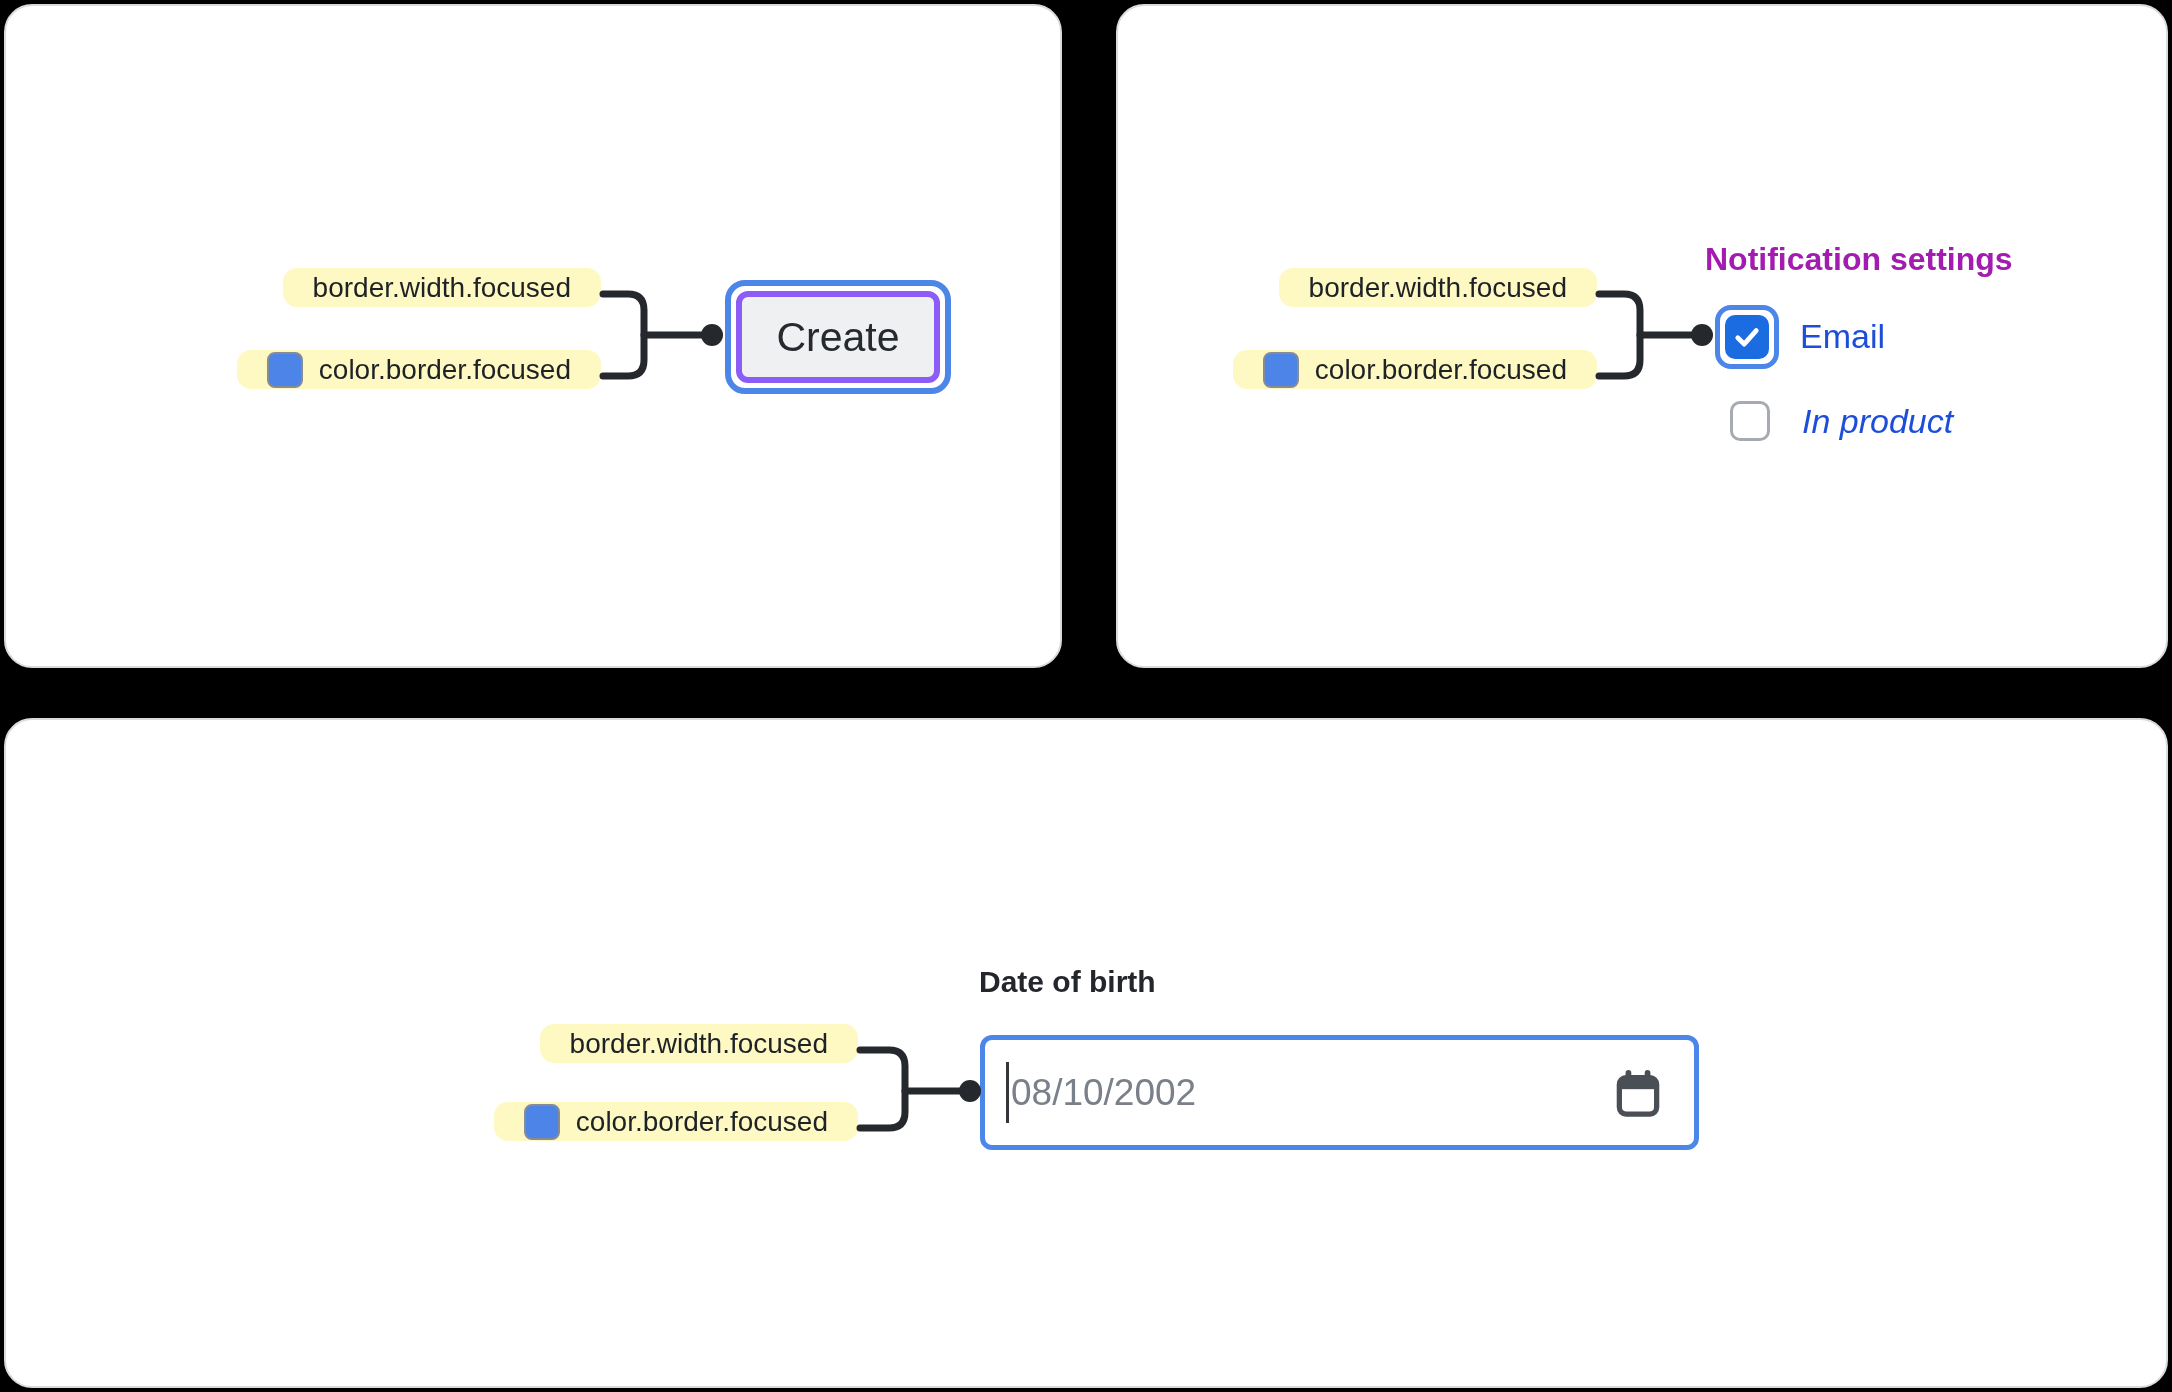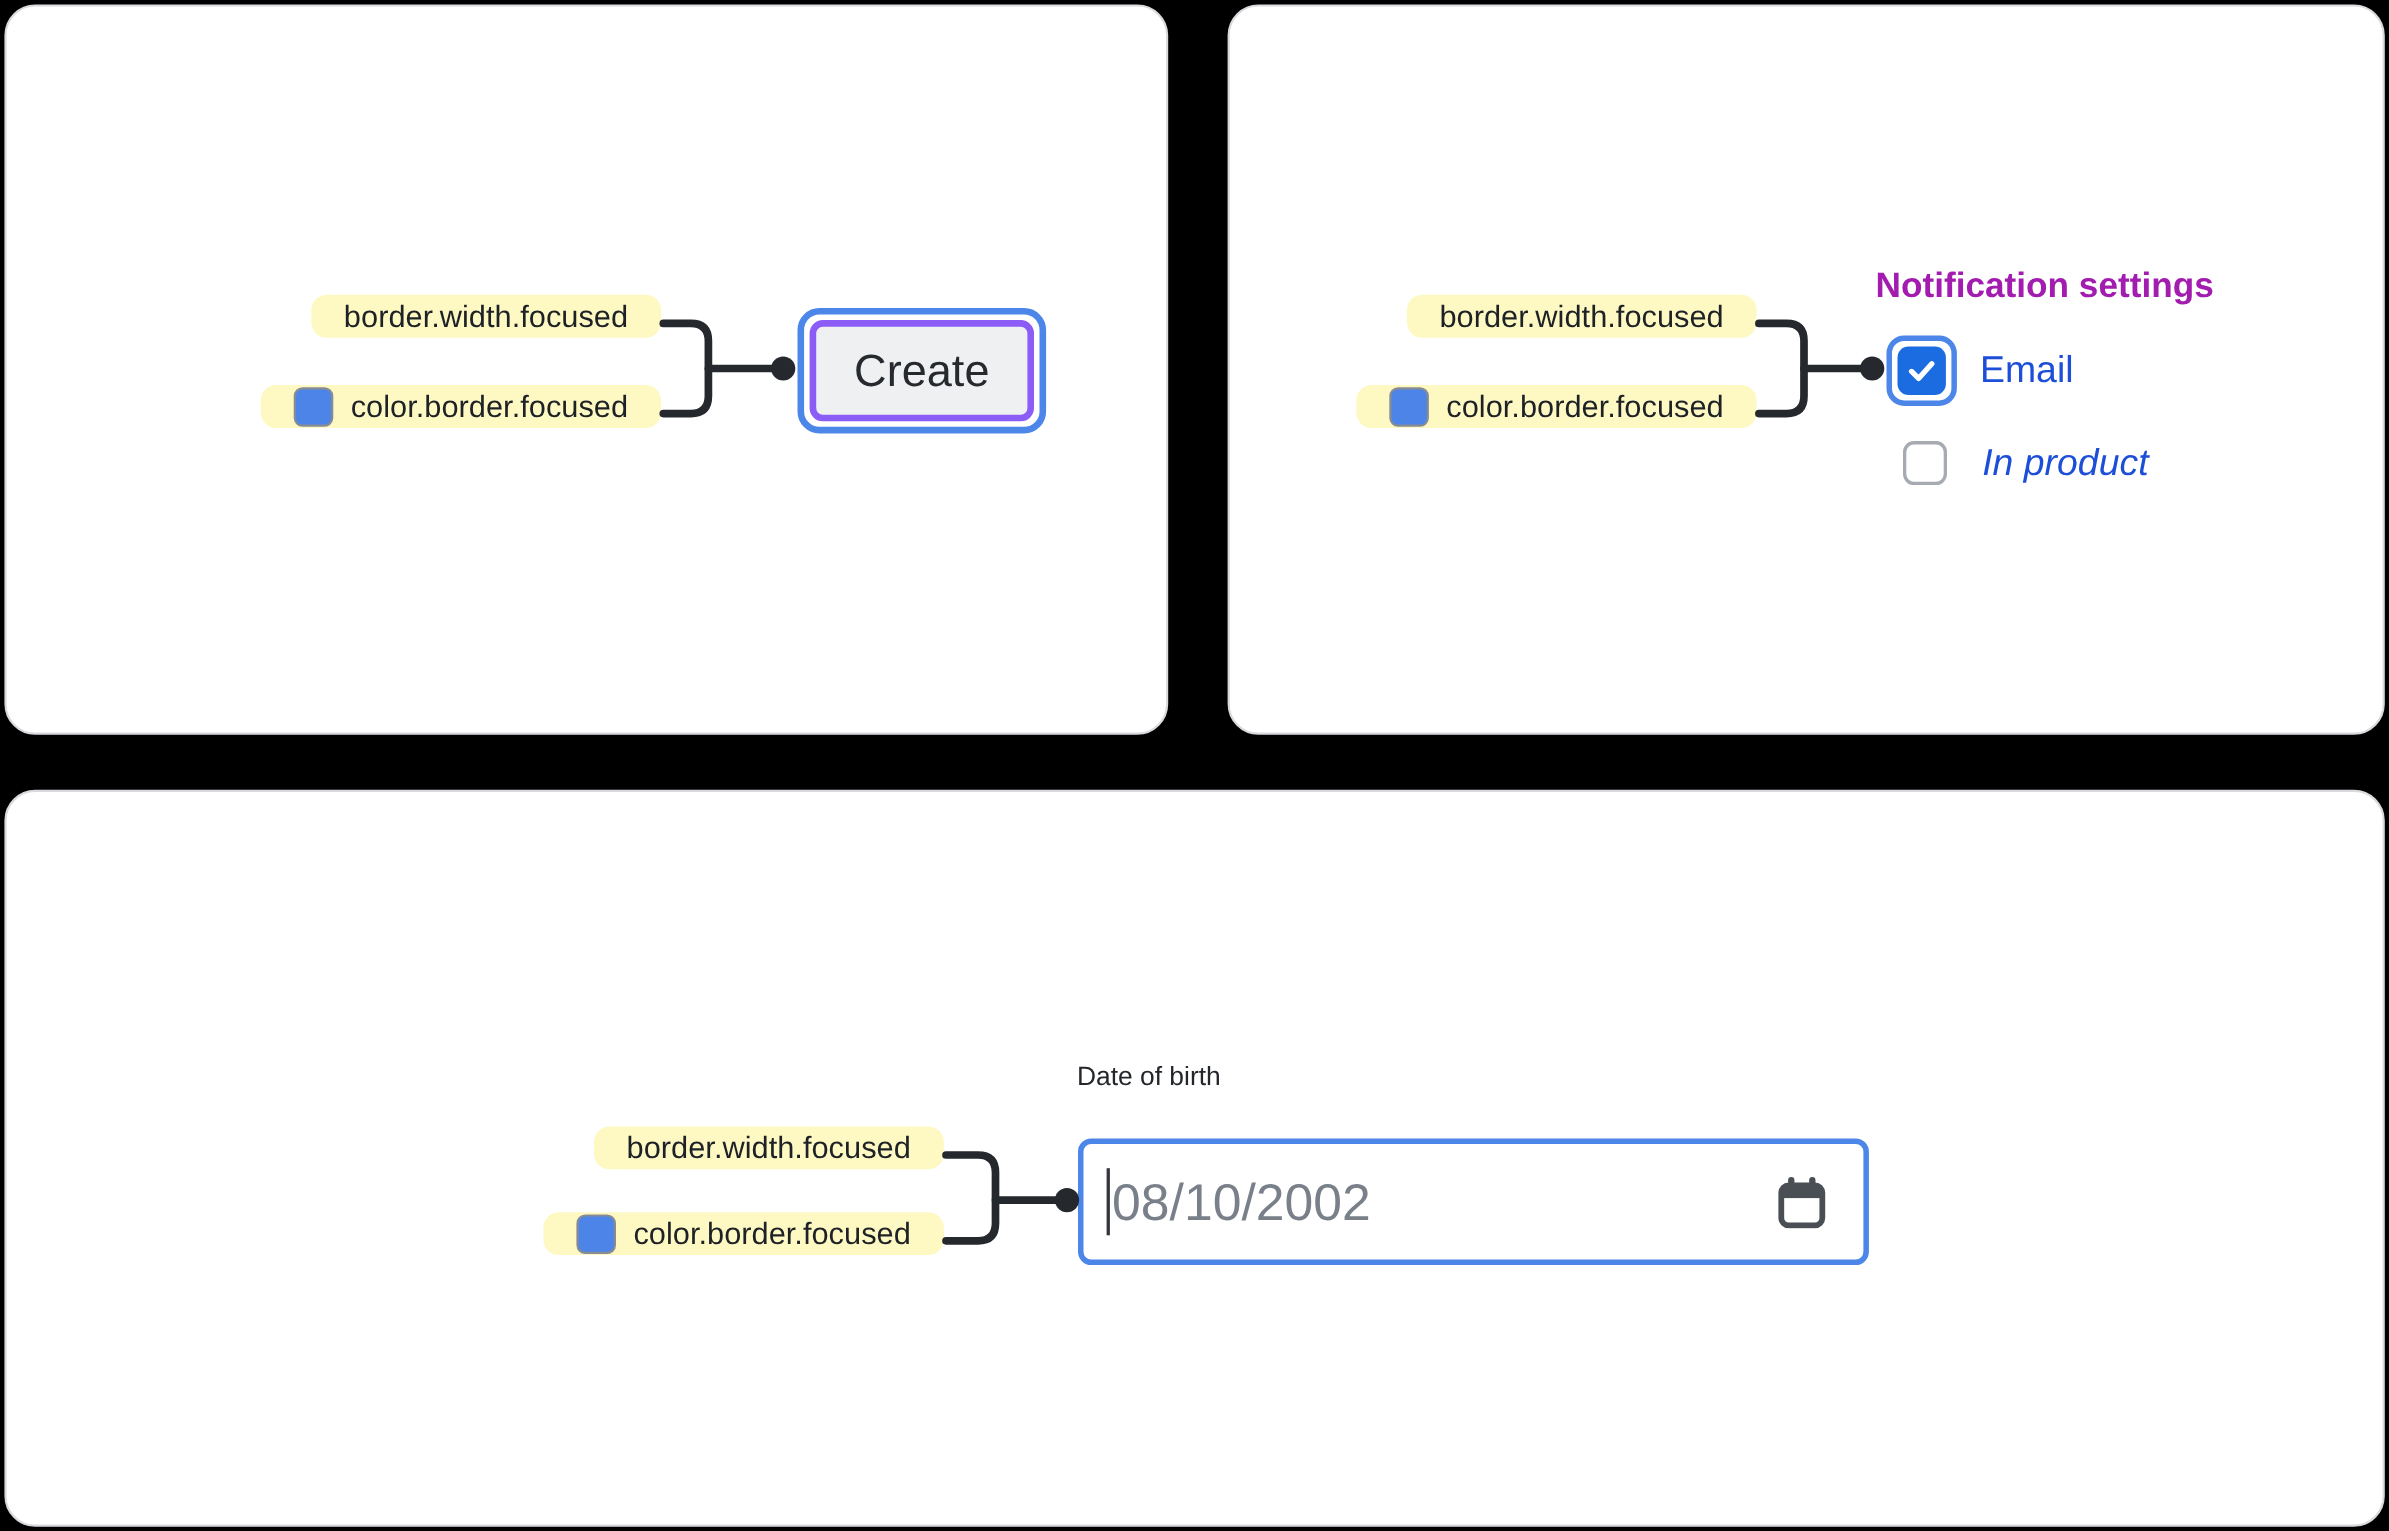--- a/index.html
+++ b/index.html
@@ -64,32 +64,32 @@
     box-sizing:border-box;
   }
   .cb-label{
     position:absolute;font-size:34px;color:#1d4ed8;white-space:nowrap;
   }
   .cb-label.email{left:682px;top:311px;}
   .cb-label.inproduct{left:684px;top:396px;font-style:italic;}
 
   
   .df-label{
-    position:absolute;left:973px;top:245px;font-size:24px;font-weight:400;
+    position:absolute;left:973px;top:245px;font-size:30px;font-weight:700;
     color:#23262b;white-space:nowrap;
   }
   .date-input{
     position:absolute;left:974px;top:315px;width:719px;height:115px;
     border:5px solid #4c86e8;border-radius:12px;background:#ffffff;
     box-sizing:border-box;
   }
   .date-input input{
     position:absolute;left:26px;top:0;width:560px;height:100%;
     border:none;outline:none;background:transparent;
-    font-family:"Liberation Sans",sans-serif;font-size:47px;color:#a16207;
+    font-family:"Liberation Sans",sans-serif;font-size:37px;color:#a16207;
     padding:0;margin:0;
   }
   .date-input input::placeholder{color:#7a8089;opacity:1;}
   .caret{
     position:absolute;left:21px;top:22px;width:3px;height:61px;
     background:#33373c;
   }
   .cal-icon{
     position:absolute;right:34px;top:29px;width:44px;height:48px;
   }

